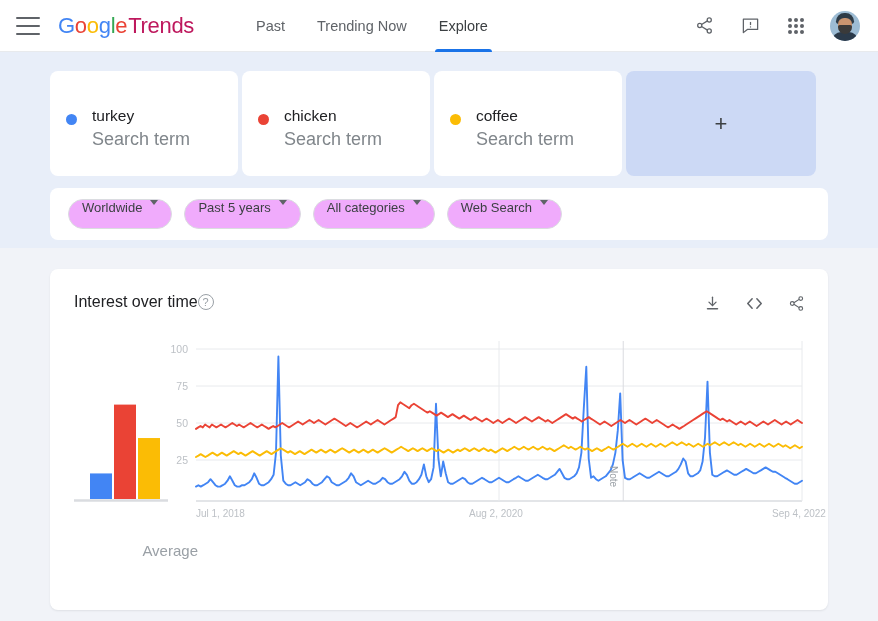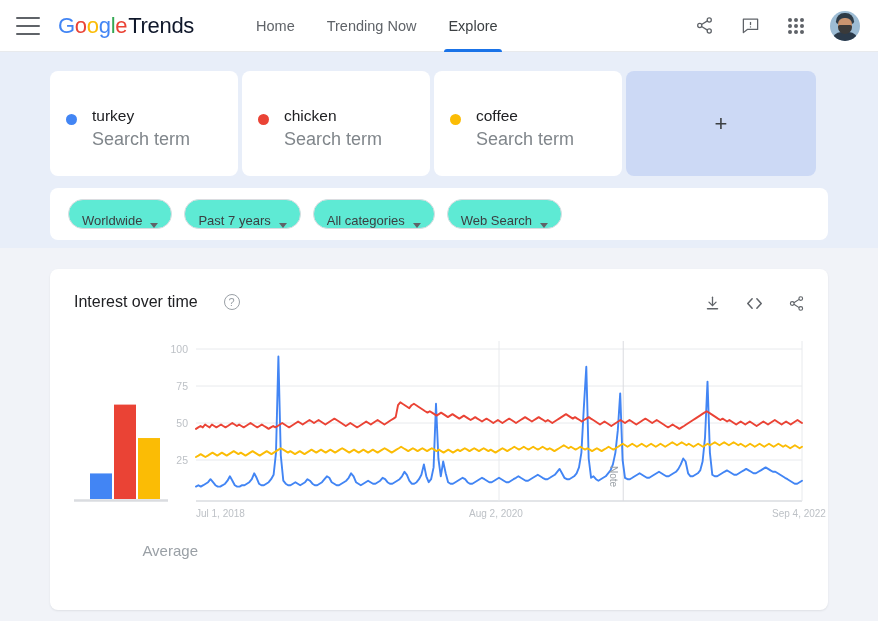--- a/index.html
+++ b/index.html
@@ -22,21 +22,21 @@
     width: 24px; height: 18px; margin-left: 16px; margin-right: 18px;
     display: flex; flex-direction: column; justify-content: space-between;
     cursor: pointer;
   }
   .hamburger span { display: block; height: 2px; background: #5f6368; border-radius: 1px; }
 
   .brand { display: flex; align-items: baseline; font-size: 22px; letter-spacing: -0.3px; }
   .brand .g1 { color: #4285F4; } .brand .g2 { color: #EA4335; }
   .brand .g3 { color: #FBBC05; } .brand .g4 { color: #4285F4; }
   .brand .g5 { color: #34A853; } .brand .g6 { color: #EA4335; }
-  .brand .trends { color: #0f172a; margin-left: 1px; }
+  .brand .trends { color: #be185d; margin-left: 1px; }
 
   .nav { display: flex; align-items: center; margin-left: 46px; height: 52px; }
   .nav-item {
     position: relative; height: 52px; display: flex; align-items: center;
     padding: 0 16px; font-size: 14.5px; color: #5f6368; cursor: pointer;
   }
   .nav-item.active { color: #3c4043; }
   .nav-item.active::after {
     content: ''; position: absolute; left: 12px; right: 12px; bottom: 0;
     height: 3px; background: #1a73e8; border-radius: 3px 3px 0 0;
@@ -79,37 +79,37 @@
     display: flex; align-items: center; justify-content: center; cursor: pointer;
     color: #3c4043; font-size: 22px; font-weight: 300;
   }
   .filters-row {
     position: absolute; left: 50px; top: 136px; width: 778px; height: 52px;
     background: #ffffff; border-radius: 8px; display: flex; align-items: center;
     padding-left: 18px; gap: 12px;
   }
   .chip {
     height: 30px; border: 1px solid #dadce0; border-radius: 16px;
-    display: flex; align-items: flex-end; gap: 8px; padding: 0 13px;
-    font-size: 13px; color: #3c4043; cursor: pointer; background: #5eead4;
+    display: flex; align-items: flex-start; gap: 8px; padding: 0 13px;
+    font-size: 13px; color: #3c4043; cursor: pointer; background: #f0abfc;
   }
   .caret {
     width: 0; height: 0; border-left: 4.5px solid transparent;
     border-right: 4.5px solid transparent; border-top: 5px solid #5f6368;
   }
 
   
   .chart-card {
     position: absolute; left: 50px; top: 269px; width: 778px; height: 341px;
     background: #ffffff; border-radius: 8px;
     box-shadow: 0 1px 2px rgba(60,64,67,0.10);
   }
   .chart-title {
     position: absolute; left: 24px; top: 24px;
-    font-size: 16px; color: #202124; display: flex; align-items: center; gap: 26px; justify-content: space-between;
+    font-size: 16px; color: #202124; display: flex; align-items: center; gap: 0; justify-content: space-between;
   }
   .help-icon {
     width: 16px; height: 16px; border: 1.3px solid #9aa0a6; border-radius: 50%;
     font-size: 11px; color: #9aa0a6; display: flex; align-items: center;
     justify-content: center; cursor: pointer; line-height: 1;
   }
   .chart-tools { position: absolute; right: 22px; top: 24px; display: flex; gap: 22px; }
   .tool { width: 20px; height: 20px; cursor: pointer; display: flex; align-items: center; justify-content: center; }
 
   .plot-wrap { position: absolute; left: 0; top: 60px; width: 778px; height: 230px; }
@@ -138,21 +138,21 @@
     <div class="brand">
       <span class="g1">G</span>
         <span class="g2">o</span>
         <span class="g3">o</span>
         <span class="g4">g</span>
         <span class="g5">l</span>
         <span class="g6">e</span>
         <span class="trends">Trends</span>
     </div>
     <div class="nav">
-      <div class="nav-item">Home</div>
+      <div class="nav-item">Past</div>
       <div class="nav-item">Trending Now</div>
       <div class="nav-item active">Explore</div>
     </div>
     <div class="header-right">
       <div class="hicon">
         <svg width="19" height="19" viewBox="0 0 24 24" fill="none" stroke="#5f6368" stroke-width="1.6">
           <circle cx="18" cy="5" r="2.6"></circle>
             <circle cx="6" cy="12" r="2.6"></circle>
             <circle cx="18" cy="19" r="2.6"></circle>
           <line x1="8.3" y1="10.8" x2="15.7" y2="6.2"></line>
@@ -207,21 +207,21 @@
       </div>
       <div class="add-card">+</div>
     </div>
 
     <div class="filters-row">
       <div class="chip">
         <span>Worldwide</span>
         <span class="caret"></span>
       </div>
       <div class="chip">
-        <span>Past 7 years</span>
+        <span>Past 5 years</span>
         <span class="caret"></span>
       </div>
       <div class="chip">
         <span>All categories</span>
         <span class="caret"></span>
       </div>
       <div class="chip">
         <span>Web Search</span>
         <span class="caret"></span>
       </div>

